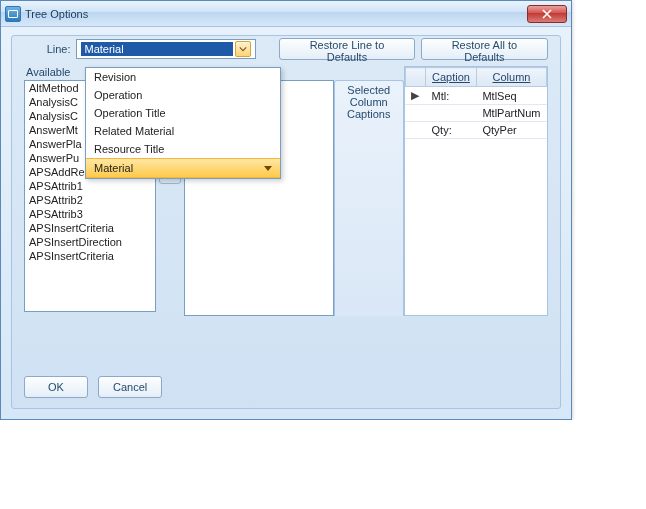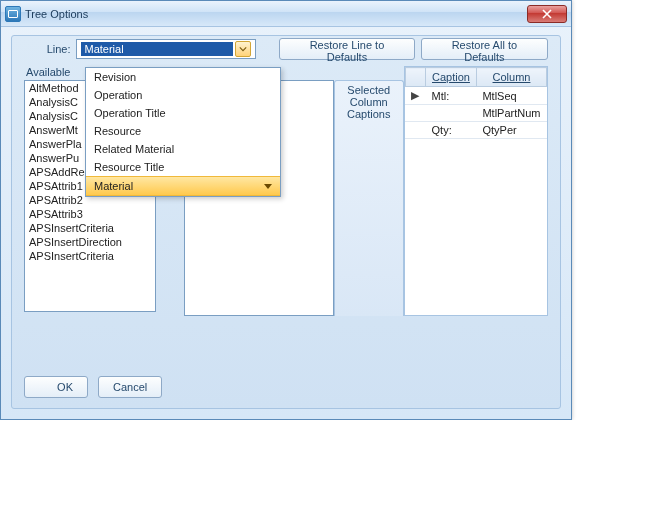--- a/index.html
+++ b/index.html
@@ -131,21 +131,21 @@
     border-top:1px solid #f0b93a; border-bottom:1px solid #f0b93a;
     display:flex; align-items:center;
   }
   .dd-item.hl::after {
     content:""; margin-left:auto; width:0;height:0;
     border-left:4px solid transparent;border-right:4px solid transparent;
     border-top:5px solid #6b4a00;
   }
 
   .footer { position:absolute; left:12px; bottom:10px; display:flex; gap:10px; }
-  .footer .wide-btn { width:64px; text-align:right; }
+  .footer .wide-btn { width:64px; text-align:center; }
 </style>
 </head>
 <body>
 
 <div class="window">
 
   <div class="titlebar">
     <span class="title-icon"></span>
     <span class="title-text">Tree Options</span>
     <div class="close-btn">
@@ -171,21 +171,20 @@
       <button class="wide-btn">Restore Line to Defaults</button>
       <button class="wide-btn" style="margin-left:auto">Restore All to Defaults</button>
     </div>
 
 
     <div class="dropdown">
       <div class="dd-inner" id="dd-inner">
           <div class="dd-item">Revision</div>
           <div class="dd-item">Operation</div>
           <div class="dd-item">Operation Title</div>
-          <div class="dd-item">Resource</div>
           <div class="dd-item">Related Material</div>
           <div class="dd-item">Resource Title</div>
           <div class="dd-item hl">Material</div>
         </div>
     </div>
 
     <div class="main">
 
       <div class="left-group">
         <span class="group-lbl">Available</span>

